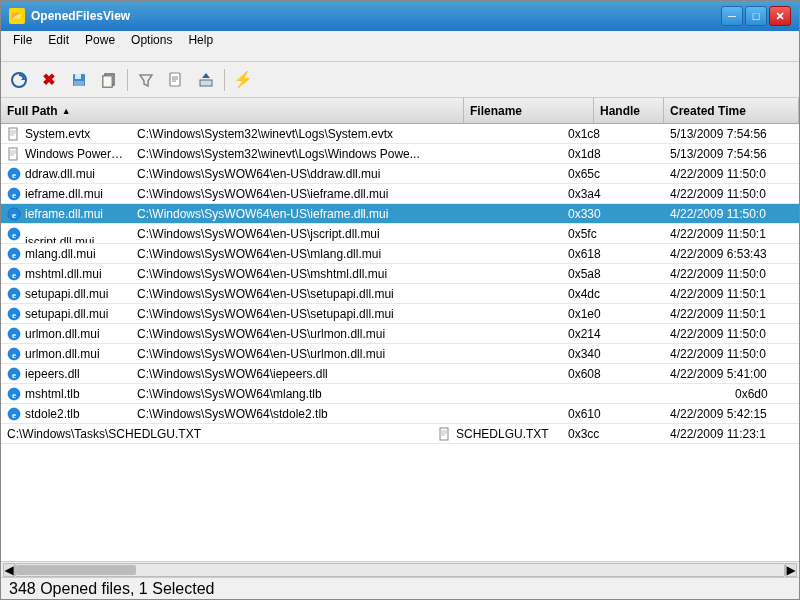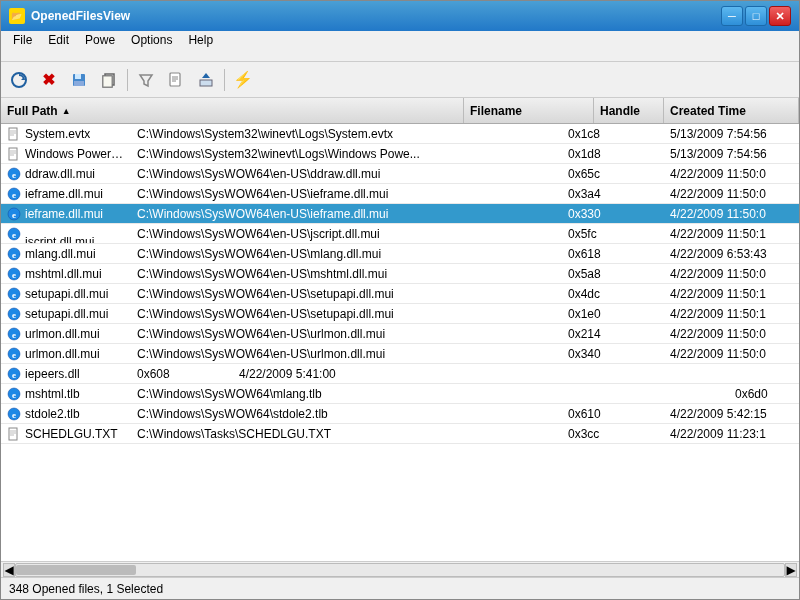--- a/index.html
+++ b/index.html
@@ -150,21 +150,21 @@
       display: flex; align-items: center; justify-content: center;
       font-size: 11px;
     }
     .status-bar {
       height: 22px;
       background: #f0f0f0;
       border-top: 1px solid #ccc;
       display: flex;
       align-items: center;
       padding: 0 8px;
-      font-size: 12px;
+      font-size: 16px;
     }
     .scrollbar-area {
       height: 16px;
       background: #f0f0f0;
       border-top: 1px solid #ccc;
       display: flex;
       align-items: center;
       padding: 0 2px;
     }
     .h-scrollbar {
@@ -449,20 +449,21 @@
         <div class="table-row">
     <div class="cell cell-filename">
       <span class="file-icon">
               <svg width="14" height="14" viewBox="0 0 14 14" style="flex-shrink:0">
   <circle cx="7" cy="7" r="6" fill="#1e88e5" stroke="#0d47a1" stroke-width="0.5"></circle>
   <text x="7" y="10.5" text-anchor="middle" fill="white" font-size="9" font-weight="bold" font-family="Times New Roman">e</text>
 </svg>
             </span>
       <span style="overflow:hidden;text-overflow:ellipsis;white-space:nowrap;">iepeers.dll</span>
     </div>
+    <div class="cell cell-fullpath">C:\Windows\SysWOW64\iepeers.dll</div>
     <div class="cell cell-handle">0x608</div>
     <div class="cell cell-created">4/22/2009 5:41:00</div>
   </div>
         <div class="table-row">
     <div class="cell cell-filename">
       <span class="file-icon">
               <svg width="14" height="14" viewBox="0 0 14 14" style="flex-shrink:0">
   <circle cx="7" cy="7" r="6" fill="#1e88e5" stroke="#0d47a1" stroke-width="0.5"></circle>
   <text x="7" y="10.5" text-anchor="middle" fill="white" font-size="9" font-weight="bold" font-family="Times New Roman">e</text>
 </svg>
@@ -480,32 +481,32 @@
   <text x="7" y="10.5" text-anchor="middle" fill="white" font-size="9" font-weight="bold" font-family="Times New Roman">e</text>
 </svg>
             </span>
       <span style="overflow:hidden;text-overflow:ellipsis;white-space:nowrap;">stdole2.tlb</span>
     </div>
     <div class="cell cell-fullpath">C:\Windows\SysWOW64\stdole2.tlb</div>
     <div class="cell cell-handle">0x610</div>
     <div class="cell cell-created">4/22/2009 5:42:15</div>
   </div>
         <div class="table-row">
+    <div class="cell cell-fullpath">C:\Windows\Tasks\SCHEDLGU.TXT</div>
     <div class="cell cell-filename">
       <span class="file-icon">
               <svg width="14" height="14" viewBox="0 0 14 14" style="flex-shrink:0">
   <rect x="2" y="1" width="8" height="12" fill="white" stroke="#888" stroke-width="1"></rect>
   <line x1="3" y1="4" x2="9" y2="4" stroke="#aaa" stroke-width="0.8"></line>
   <line x1="3" y1="6" x2="9" y2="6" stroke="#aaa" stroke-width="0.8"></line>
   <line x1="3" y1="8" x2="7" y2="8" stroke="#aaa" stroke-width="0.8"></line>
 </svg>
             </span>
       <span style="overflow:hidden;text-overflow:ellipsis;white-space:nowrap;">SCHEDLGU.TXT</span>
     </div>
-    <div class="cell cell-fullpath">C:\Windows\Tasks\SCHEDLGU.TXT</div>
     <div class="cell cell-handle">0x3cc</div>
     <div class="cell cell-created">4/22/2009 11:23:1</div>
   </div>
       </div>
   </div>
 
   <div class="scrollbar-area">
     <div style="width:12px;height:14px;background:#e0e0e0;border:1px solid #bbb;display:flex;align-items:center;justify-content:center;cursor:pointer;">◀</div>
     <div class="h-scrollbar">
       <div class="h-scroll-thumb"></div>

